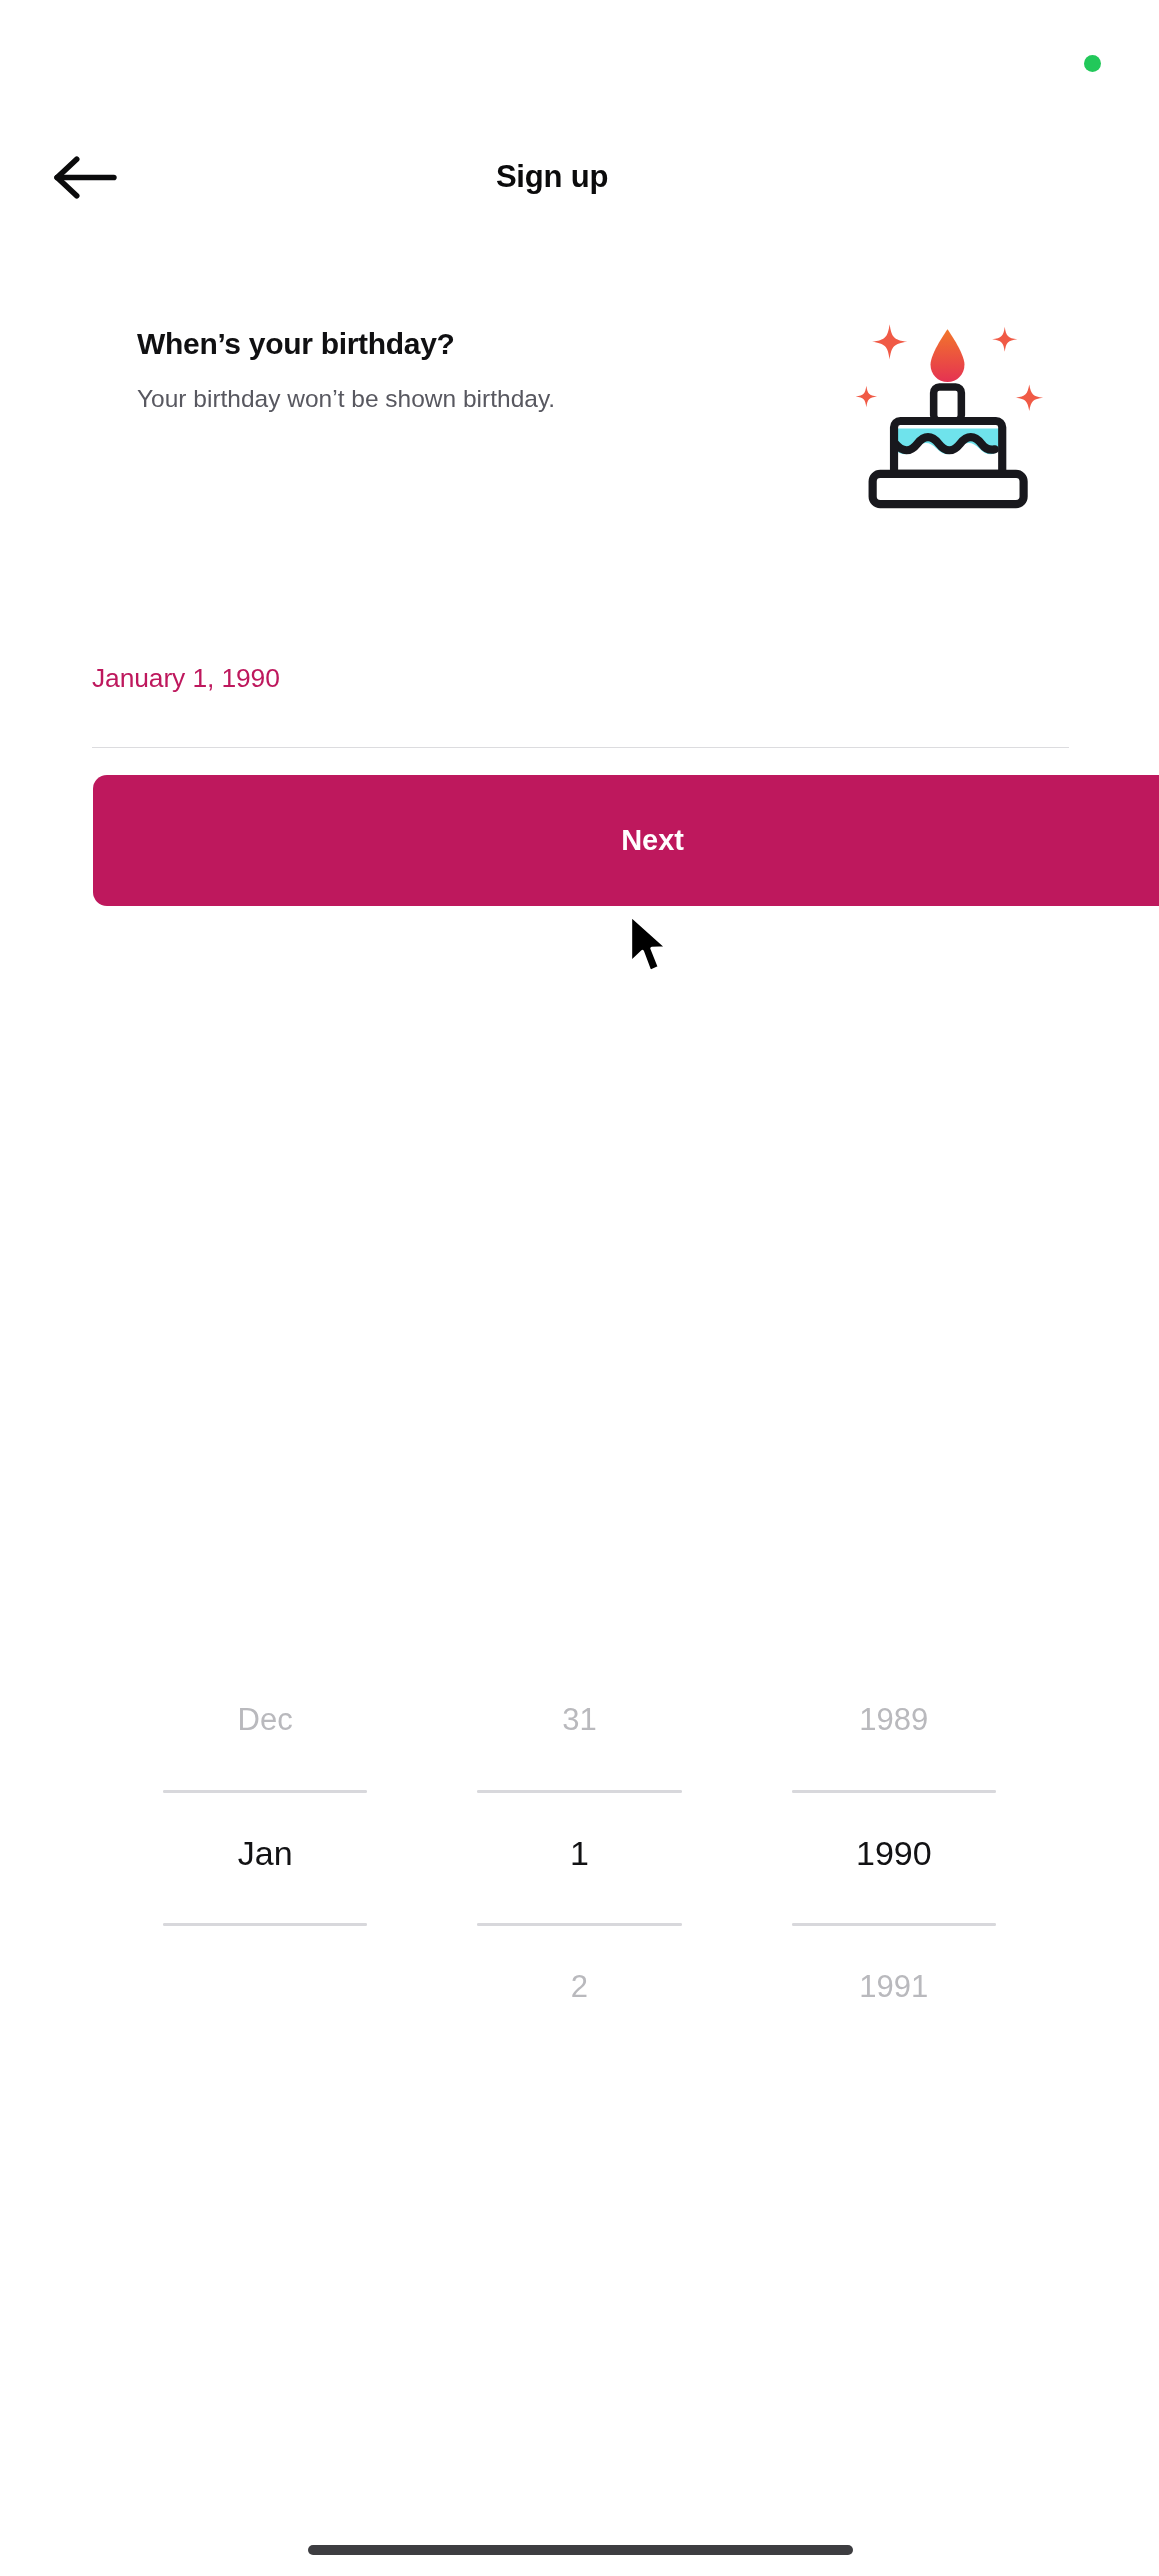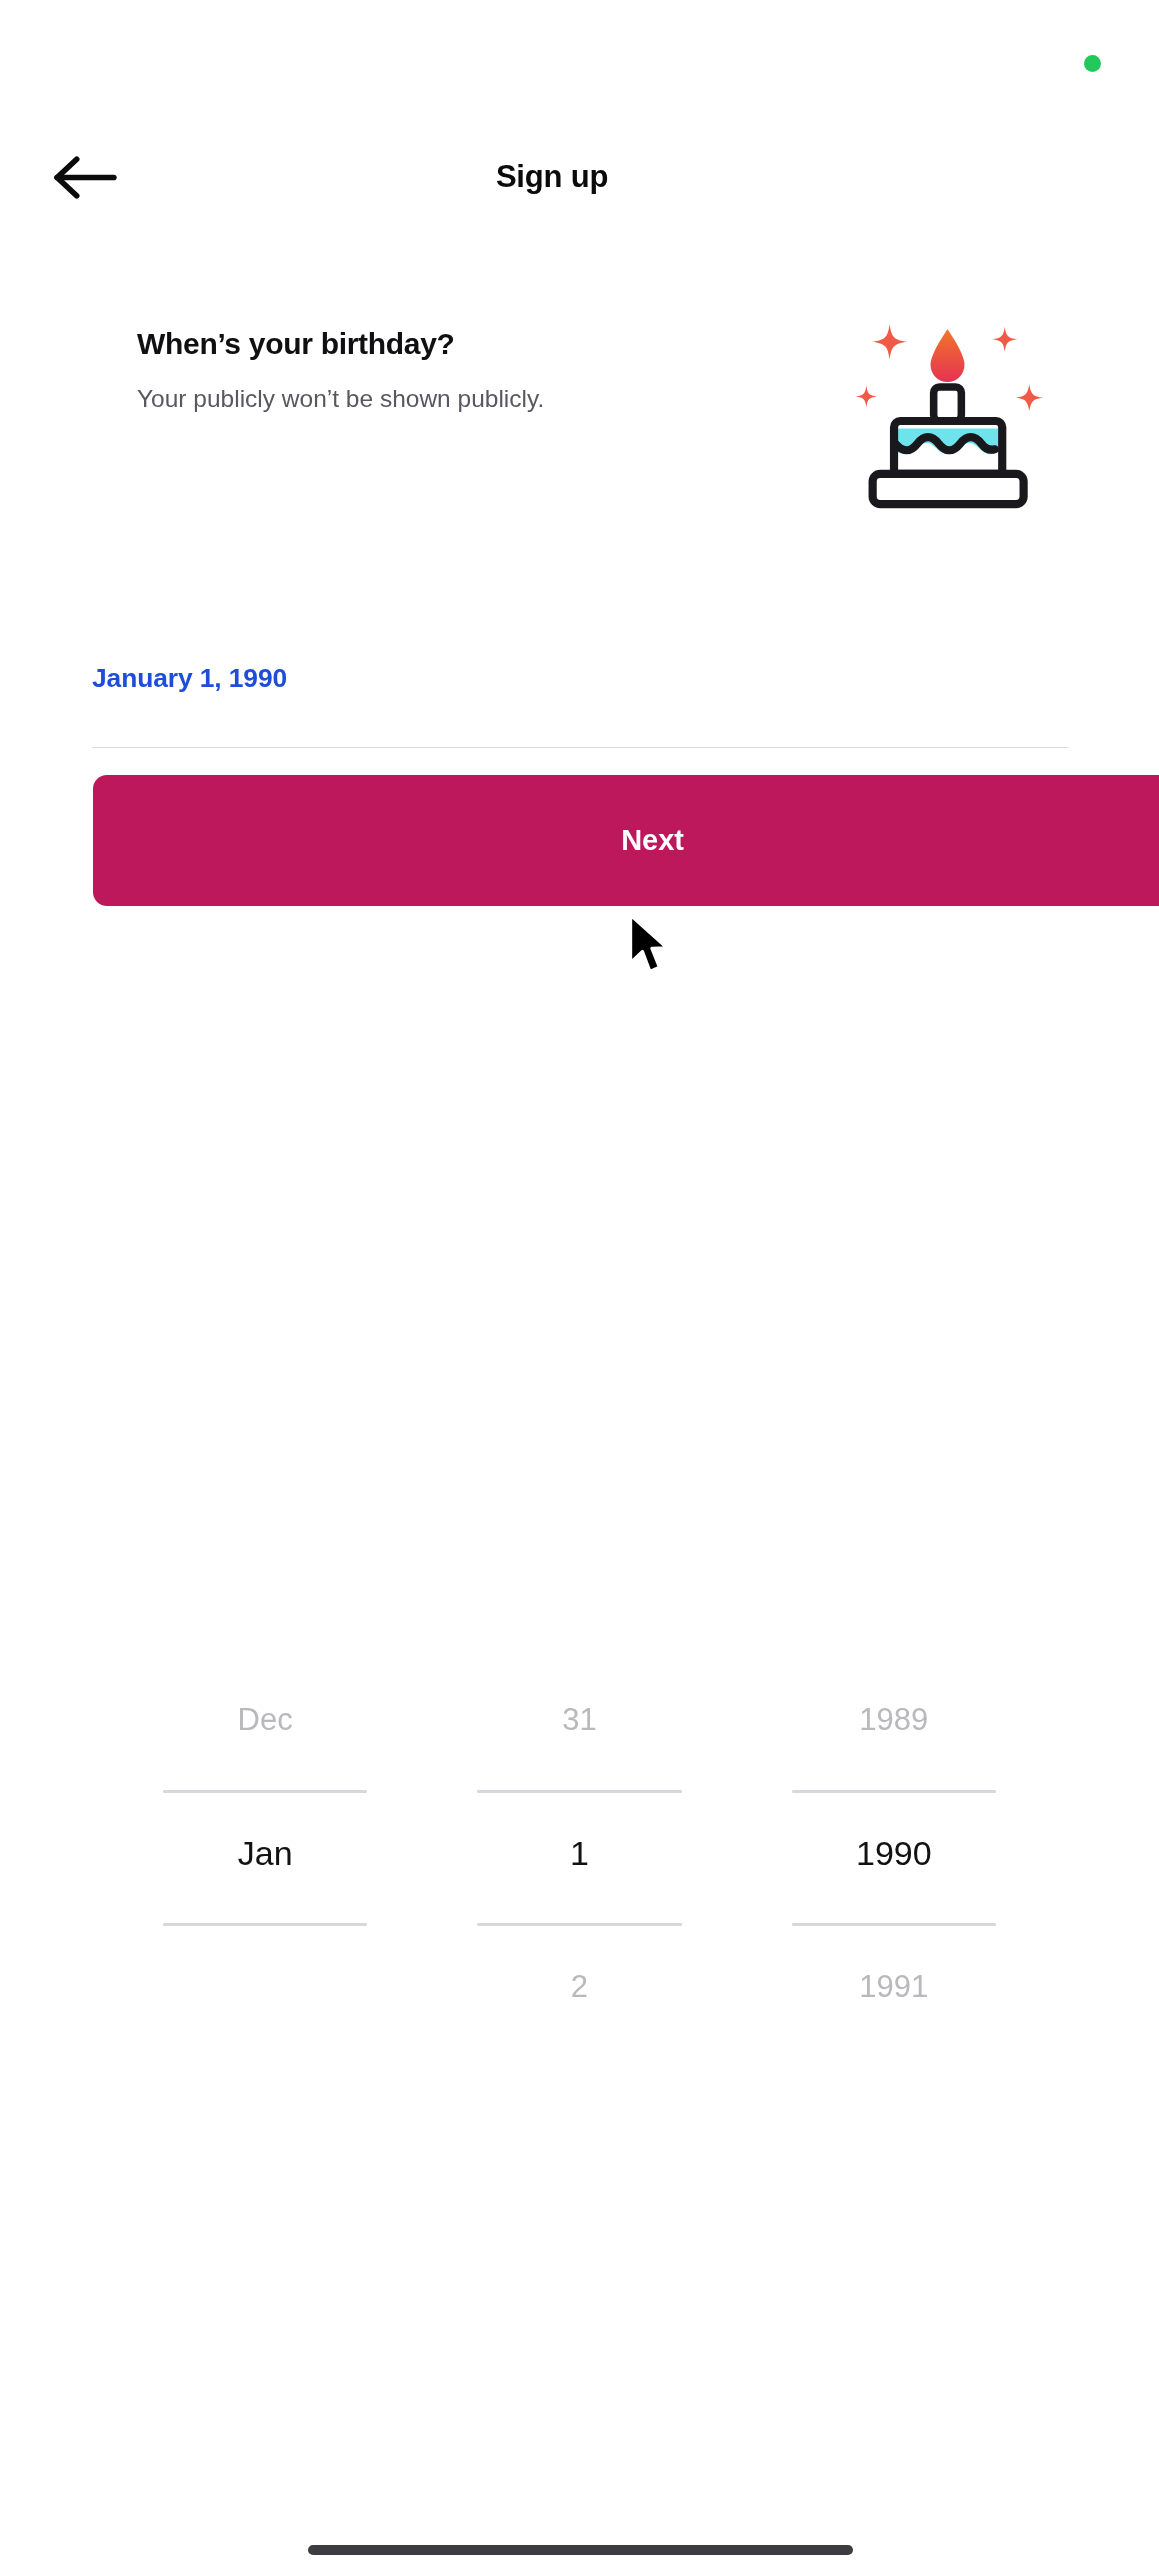--- a/index.html
+++ b/index.html
@@ -112,22 +112,22 @@
     top: 654px;
     width: 977px;
     height: 94px;
   }
 
   #date-value {
     position: absolute;
     left: 0;
     top: 8.8px;
     font-size: 26.4px;
-    color: #1d4ed8;
-    font-weight: 700;
+    color: #be185d;
+    font-weight: 400;
     letter-spacing: -0.1px;
   }
 
   #date-underline {
     position: absolute;
     left: 0;
     bottom: 0;
     width: 977px;
     height: 1.3px;
     background: #dcdcdf;
@@ -247,21 +247,21 @@
         <svg width="63" height="43" viewBox="0 0 100 68" fill="none" xmlns="http://www.w3.org/2000/svg">
           <path d="M5 34 H95" stroke="#0b0b0c" stroke-width="9" stroke-linecap="round"></path>
           <path d="M36 5 L5 34 L36 63" stroke="#0b0b0c" stroke-width="9" stroke-linecap="round" stroke-linejoin="round"></path>
         </svg>
       </span>
     </div>
   </div>
 
   <div id="heading-block">
     <div id="page-title">When’s your birthday?</div>
-    <div id="page-subtitle">Your publicly won’t be shown publicly.</div>
+    <div id="page-subtitle">Your birthday won’t be shown birthday.</div>
   </div>
 
   <div id="cake-illustration">
     <svg viewBox="0 0 310 340" xmlns="http://www.w3.org/2000/svg">
 
       <g fill="#F05A46">
         <path d="M63 24 C66 45 70 49 91 52 C70 55 66 59 63 80 C60 59 56 55 35 52 C56 49 60 45 63 24 Z"></path>
         <path d="M246 28 C248 43 251 46 266 48 C251 50 248 53 246 68 C244 53 241 50 226 48 C241 46 244 43 246 28 Z"></path>
         <path d="M26 122 C28 135 30 137 43 139 C30 141 28 143 26 156 C24 143 22 141 9 139 C22 137 24 135 26 122 Z"></path>
         <path d="M285 120 C288 136 291 139 307 141 C291 143 288 146 285 162 C282 146 279 143 263 141 C279 139 282 136 285 120 Z"></path>

